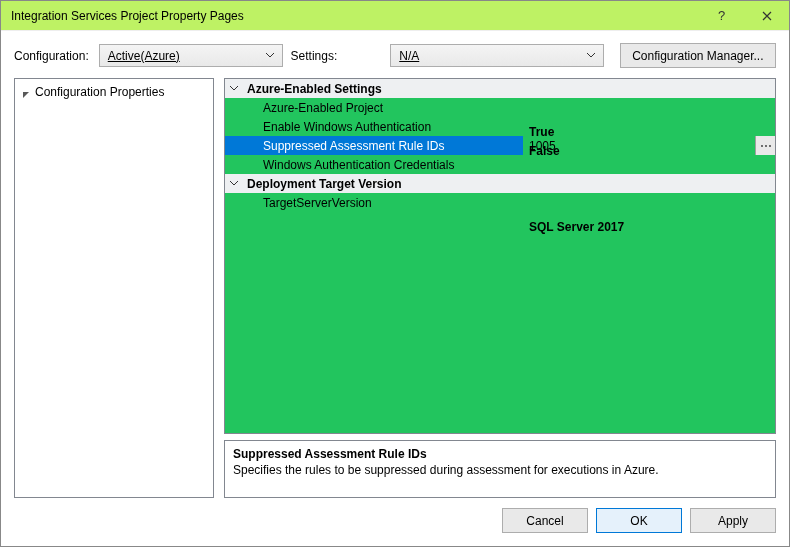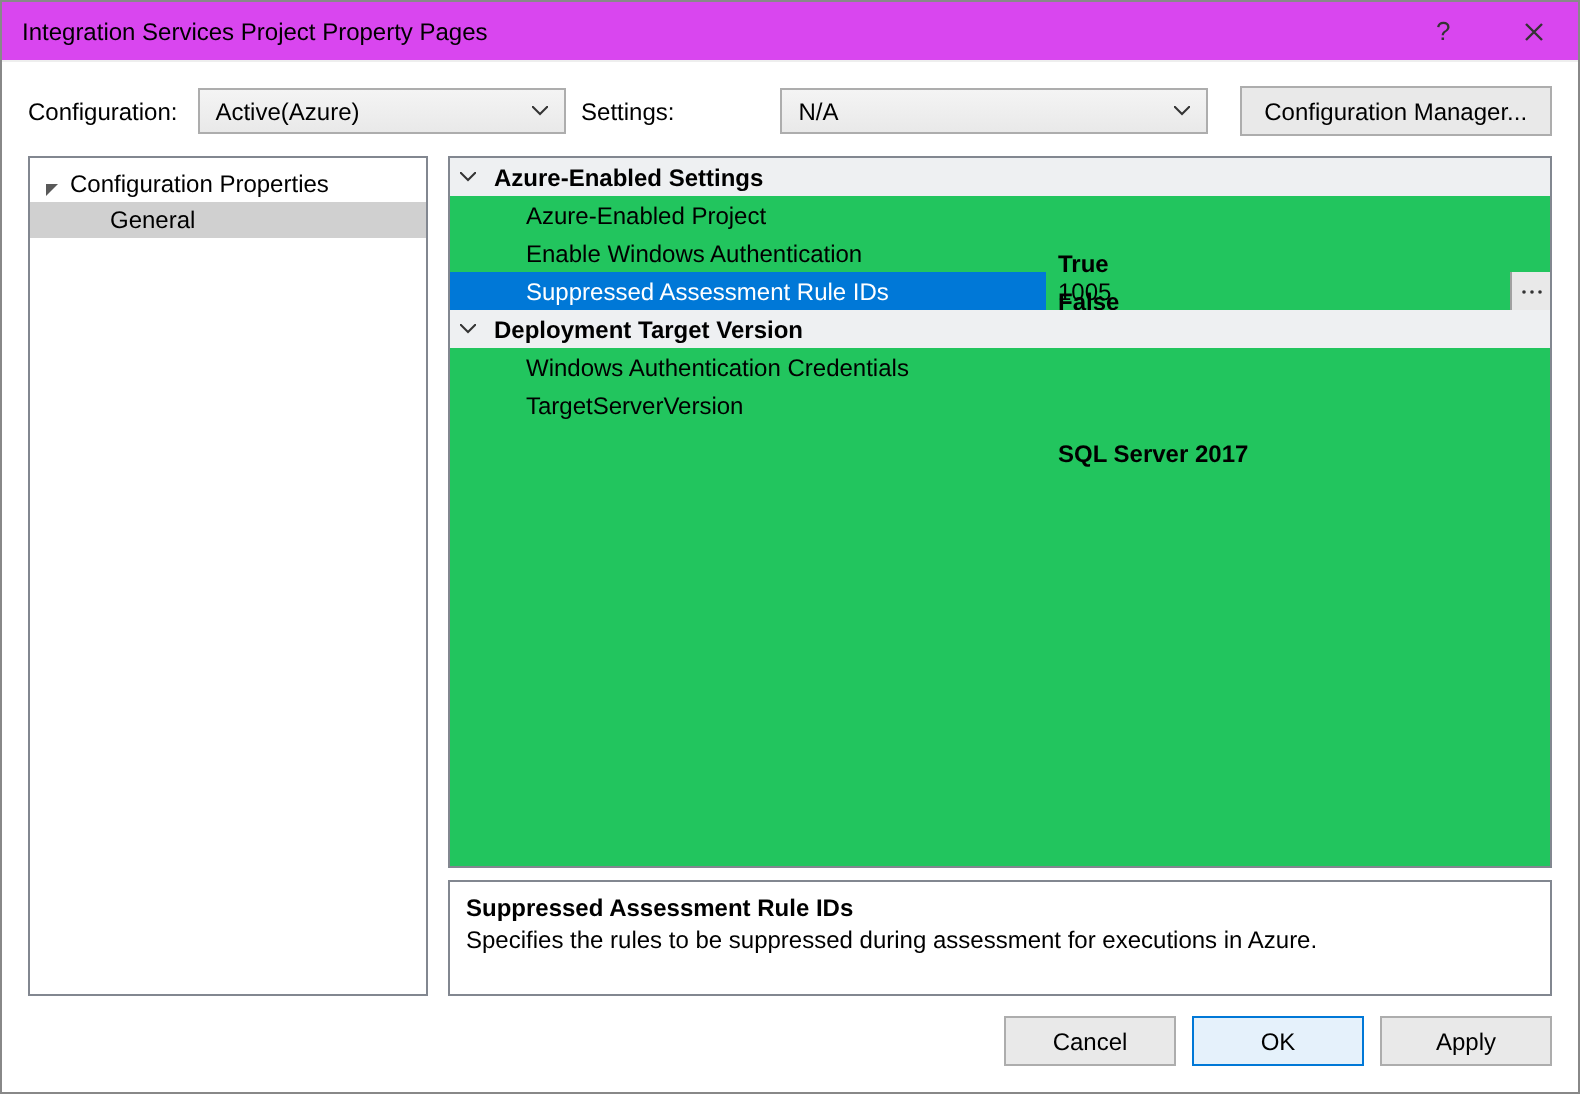--- a/index.html
+++ b/index.html
@@ -13,21 +13,21 @@
     height: 547px;
     overflow: hidden;
     border: 1px solid #888;
   }
   
   .titlebar {
     height: 30px;
     display: flex;
     align-items: center;
     padding-left: 10px;
-    background: #d946ef;
+    background: #bef264;
     border-bottom: 1px solid #eee;
   }
   .titlebar-title { flex: 0 0 auto; }
   .titlebar-spacer { flex: 1 1 auto; }
   .titlebar-btn {
     width: 45px;
     height: 30px;
     display: flex;
     align-items: center;
     justify-content: center;
@@ -44,20 +44,21 @@
   }
   .config-label { padding-right: 2px; }
   .combo {
     display: flex;
     align-items: center;
     justify-content: space-between;
     border: 1px solid #adadad;
     background: linear-gradient(#f4f4f4,#e9e9e9);
     height: 23px;
     padding: 0 4px 0 8px;
+    text-decoration: underline;
   }
   .combo .caret { width:16px; display:flex; align-items:center; justify-content:center; }
   .combo-config { width: 186px; }
   .combo-platform { width: 216px; margin-left: 43px; }
   .btn {
     border: 1px solid #adadad;
     background: #e9e9e9;
     height: 25px;
     display:flex;
     align-items:center;
@@ -229,23 +230,20 @@
 <div class="main">
   <div class="tree">
     <div class="tree-parent">
       <span class="tree-caret">
         <svg width="8" height="8" viewBox="0 0 8 8">
             <path d="M1 1 L7 1 L1 7 Z" fill="#595959"></path>
           </svg>
       </span>
       <span>Configuration Properties</span>
     </div>
-    <div class="tree-child">
-      <span>General</span>
-    </div>
   </div>
 
   <div class="right">
     <div class="grid">
 
       <div class="row row-cat">
         <span class="exp">
           <svg width="8" height="5" viewBox="0 0 8 5">
               <path d="M0 0 L4 4 L8 0" fill="none" stroke="#333" stroke-width="1"></path>
             </svg>
@@ -280,38 +278,38 @@
           <span class="val">1005</span>
           <span class="ellipsis-btn">
             <svg width="12" height="4" viewBox="0 0 12 4">
                 <circle cx="2" cy="2" r="0.9" fill="#333"></circle>
                 <circle cx="6" cy="2" r="0.9" fill="#333"></circle>
                 <circle cx="10" cy="2" r="0.9" fill="#333"></circle>
               </svg>
           </span>
         </span>
       </div>
+      <div class="row row-prop">
+        <span class="name-wrap">
+            <span class="exp"></span>
+            <span class="name">Windows Authentication Credentials</span>
+          </span>
+        <span class="val-wrap">
+            <span class="val"></span>
+          </span>
+      </div>
+
       <div class="row row-cat">
         <span class="exp">
           <svg width="8" height="5" viewBox="0 0 8 5">
               <path d="M0 0 L4 4 L8 0" fill="none" stroke="#333" stroke-width="1"></path>
             </svg>
         </span>
         <span class="name" style="flex:1 1 auto">Deployment Target Version</span>
       </div>
-
-      <div class="row row-prop">
-        <span class="name-wrap">
-            <span class="exp"></span>
-            <span class="name">Windows Authentication Credentials</span>
-          </span>
-        <span class="val-wrap">
-            <span class="val"></span>
-          </span>
-      </div>
       <div class="row row-prop">
         <span class="name-wrap">
             <span class="exp"></span>
             <span class="name">TargetServerVersion</span>
           </span>
         <span class="val-wrap">
             <span class="val bold">SQL Server 2017</span>
           </span>
       </div>
 

